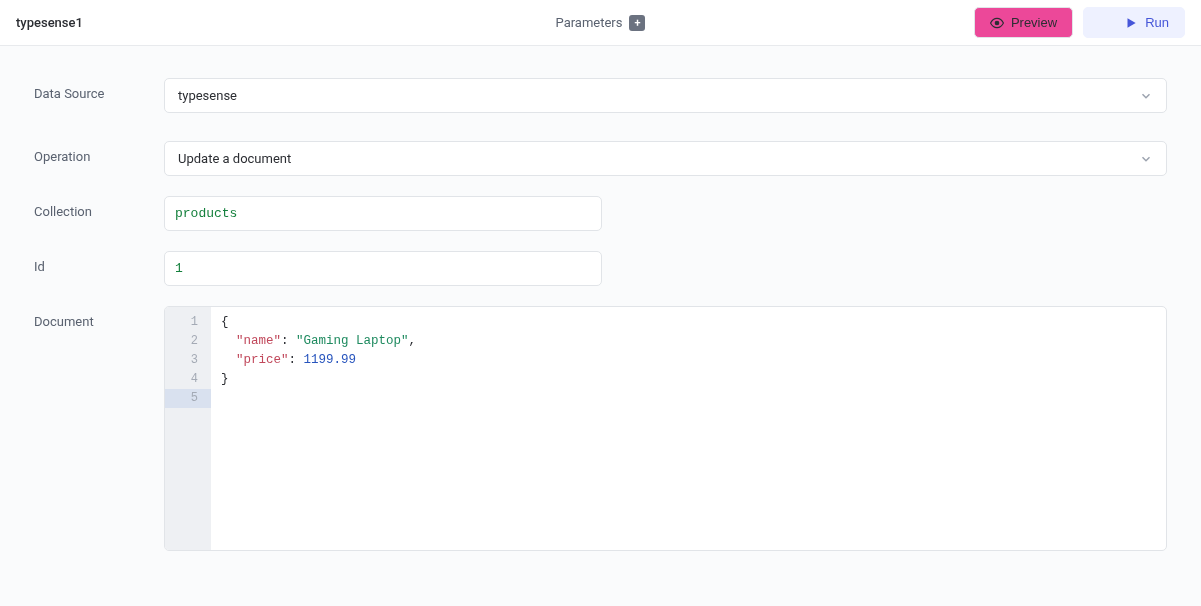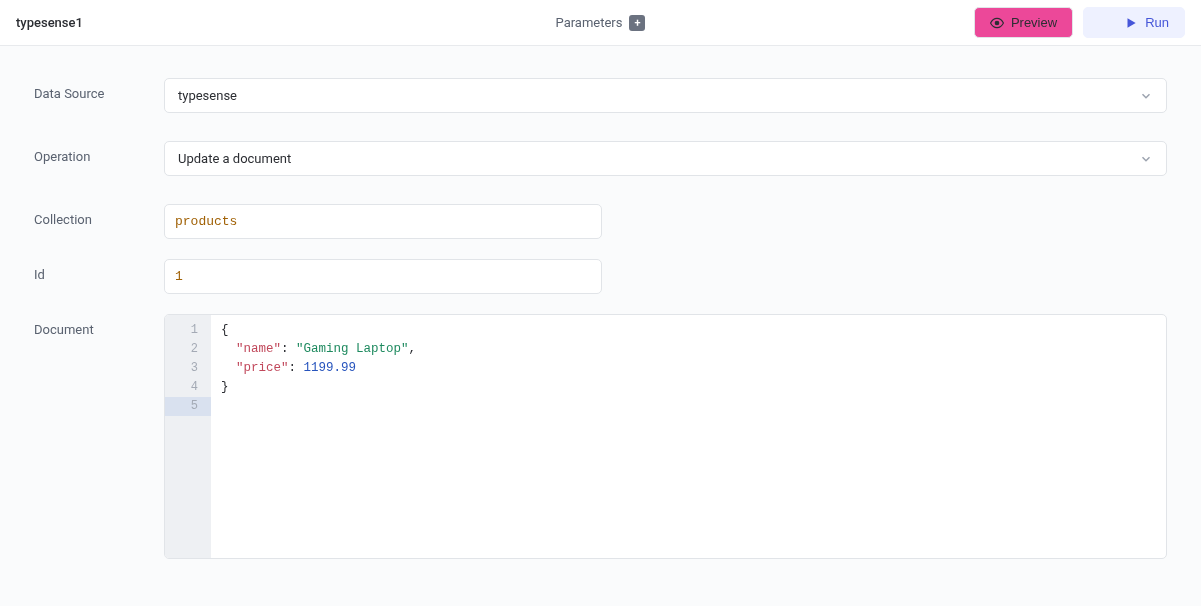--- a/index.html
+++ b/index.html
@@ -113,21 +113,21 @@
       justify-content: space-between;
     }
     .text-input {
       background: #fff;
       border: 1px solid #e1e4e8;
       border-radius: 5px;
       padding: 9px 10px;
       width: 438px;
       font-size: 13px;
       font-family: "SFMono-Regular", Consolas, "Liberation Mono", Menlo, monospace;
-      color: #a16207;
+      color: #15803d;
       outline: none;
     }
     .chevron {
       color: #9ca3af;
     }
     .code-editor {
       display: flex;
       background: #fff;
       border: 1px solid #e1e4e8;
       border-radius: 5px;
@@ -156,21 +156,21 @@
       padding: 6px 10px;
       font-family: "SFMono-Regular", Consolas, "Liberation Mono", Menlo, monospace;
       font-size: 12.5px;
       line-height: 19px;
       white-space: pre;
     }
     .tok-punct { color: #2c2e33; }
     .tok-key { color: #c1485b; }
     .tok-string { color: #1e8a5f; }
     .tok-number { color: #2754bd; }
-    .form-row-operation { margin-bottom: 28px; }
+    .form-row-operation { margin-bottom: 20px; }
     .form-row-collection { margin-bottom: 20px; }
     .form-row-id { margin-bottom: 20px; }
   </style>
 </head>
 <body>
 
 <div class="header">
   <div class="header-left">typesense1</div>
   <div class="header-center">
     <span class="parameters-text">Parameters</span>

